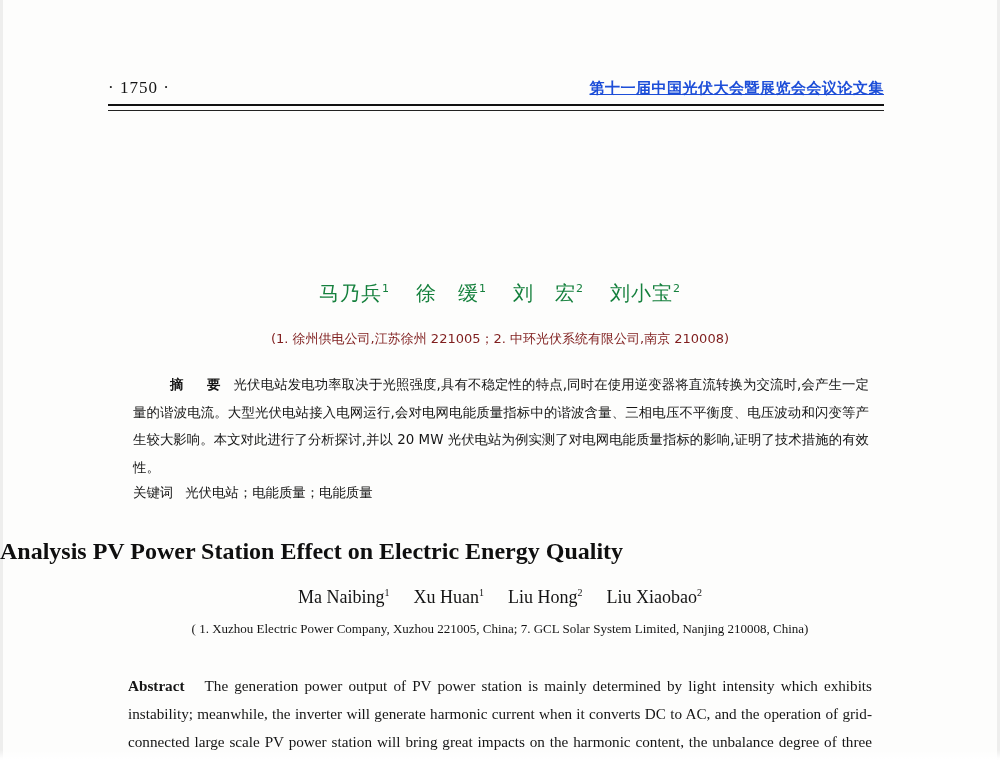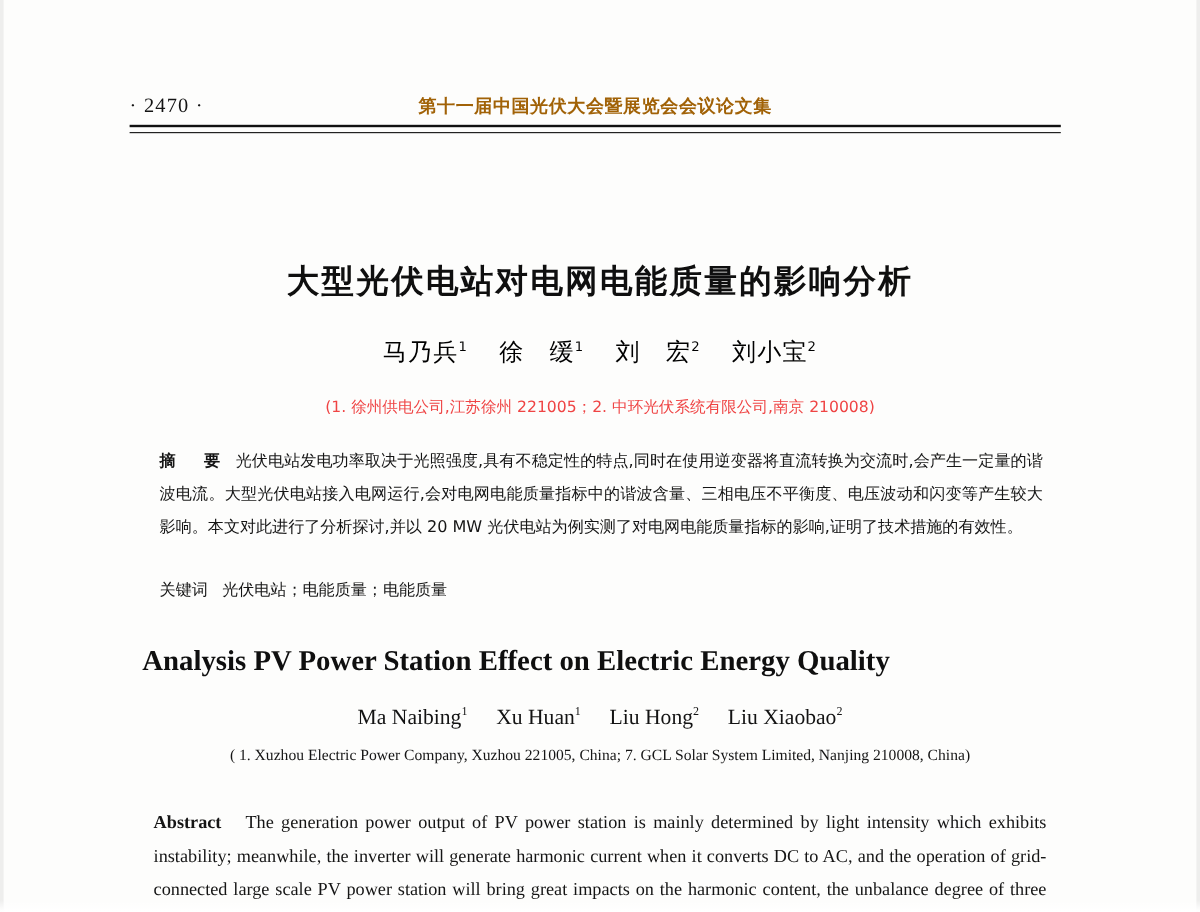--- a/index.html
+++ b/index.html
@@ -39,27 +39,28 @@
     font-size: 17px;
     letter-spacing: 1px;
     color: #141414;
     white-space: nowrap;
   }
   .running-title {
     position: absolute;
     left: 0;
     right: 0;
     top: 1px;
-    text-align: center;
+    text-align: right;
     font-family: "DejaVu Sans", "Liberation Sans", sans-serif;
     font-weight: bold;
     font-size: 15px;
     letter-spacing: 0.5px;
-    color: #a16207;
-    white-space: nowrap;
+    color: #1d4ed8;
+    white-space: nowrap;
+    text-decoration: underline;
   }
   .rule-double {
     position: absolute;
     left: 108px;
     top: 104px;
     width: 776px;
     height: 8px;
   }
   .rule-double .r1 {
     position: absolute;
@@ -92,55 +93,56 @@
   }
 
   .cn-authors {
     position: absolute;
     left: 0;
     top: 280px;
     width: 1000px;
     text-align: center;
     font-family: "DejaVu Sans", "Liberation Sans", sans-serif;
     font-size: 20px;
-    color: #000000;
+    color: #15803d;
     white-space: nowrap;
   }
   .cn-authors .au { margin: 0 13px; letter-spacing: 1px; }
   .cn-authors sup { font-size: 11px; vertical-align: super; }
 
   .cn-affil {
     position: absolute;
     left: 0;
     top: 330px;
     width: 1000px;
     text-align: center;
     font-family: "DejaVu Sans", "Liberation Sans", sans-serif;
     font-size: 13px;
-    color: #ef4444;
+    color: #7f1d1d;
     white-space: nowrap;
   }
 
   
   .cn-abstract {
     position: absolute;
     left: 133px;
     top: 371px;
     width: 736px;
     font-family: "DejaVu Sans", "Liberation Sans", sans-serif;
     font-size: 13.4px;
     line-height: 27.5px;
     color: #151515;
     text-align: justify;
     text-justify: inter-character;
   }
   .cn-abstract .lbl {
     font-weight: bold;
     letter-spacing: 5px;
     margin-right: 8px;
+    margin-left: 37px;
   }
   .cn-keywords {
     position: absolute;
     left: 133px;
     top: 481px;
     width: 736px;
     font-family: "DejaVu Sans", "Liberation Sans", sans-serif;
     font-size: 13.4px;
     line-height: 24px;
     color: #151515;
@@ -150,21 +152,21 @@
     font-weight: normal;
     margin-right: 12px;
   }
 
   
   .en-title {
     position: absolute;
     left: 0;
     top: 538px;
     width: 860px;
-    text-align: center;
+    text-align: left;
     font-family: "Liberation Serif", "DejaVu Serif", serif;
     font-weight: bold;
     font-size: 24px;
     color: #0f0f0f;
     white-space: nowrap;
   }
   .en-authors {
     position: absolute;
     left: 0;
     top: 587px;
@@ -225,30 +227,29 @@
   }
   .edge-left { left: 0; }
   .edge-right { right: 0; }
 </style>
 </head>
 <body>
 
 <div class="page">
 
   <div class="header-row">
-    <div class="folio">· 2470 ·</div>
+    <div class="folio">· 1750 ·</div>
     <div class="running-title">第十一届中国光伏大会暨展览会会议论文集</div>
   </div>
 
   <div class="rule-double">
     <div class="r1"></div>
     <div class="r2"></div>
   </div>
 
-  <div class="cn-title">大型光伏电站对电网电能质量的影响分析</div>
 
   <div class="cn-authors">
     <span class="au"><span>马乃兵</span><sup>1</sup></span><span class="au"><span>徐　缓</span><sup>1</sup></span><span class="au"><span>刘　宏</span><sup>2</sup></span><span class="au"><span>刘小宝</span><sup>2</sup></span>
   </div>
 
   <div class="cn-affil">(1. 徐州供电公司,江苏徐州 221005；2. 中环光伏系统有限公司,南京 210008)</div>
 
   <div class="cn-abstract">
     <span class="lbl">摘　要</span><span>光伏电站发电功率取决于光照强度,具有不稳定性的特点,同时在使用逆变器将直流转换为交流时,会产生一定量的谐波电流。大型光伏电站接入电网运行,会对电网电能质量指标中的谐波含量、三相电压不平衡度、电压波动和闪变等产生较大影响。本文对此进行了分析探讨,并以 20 MW 光伏电站为例实测了对电网电能质量指标的影响,证明了技术措施的有效性。</span>
   </div>

